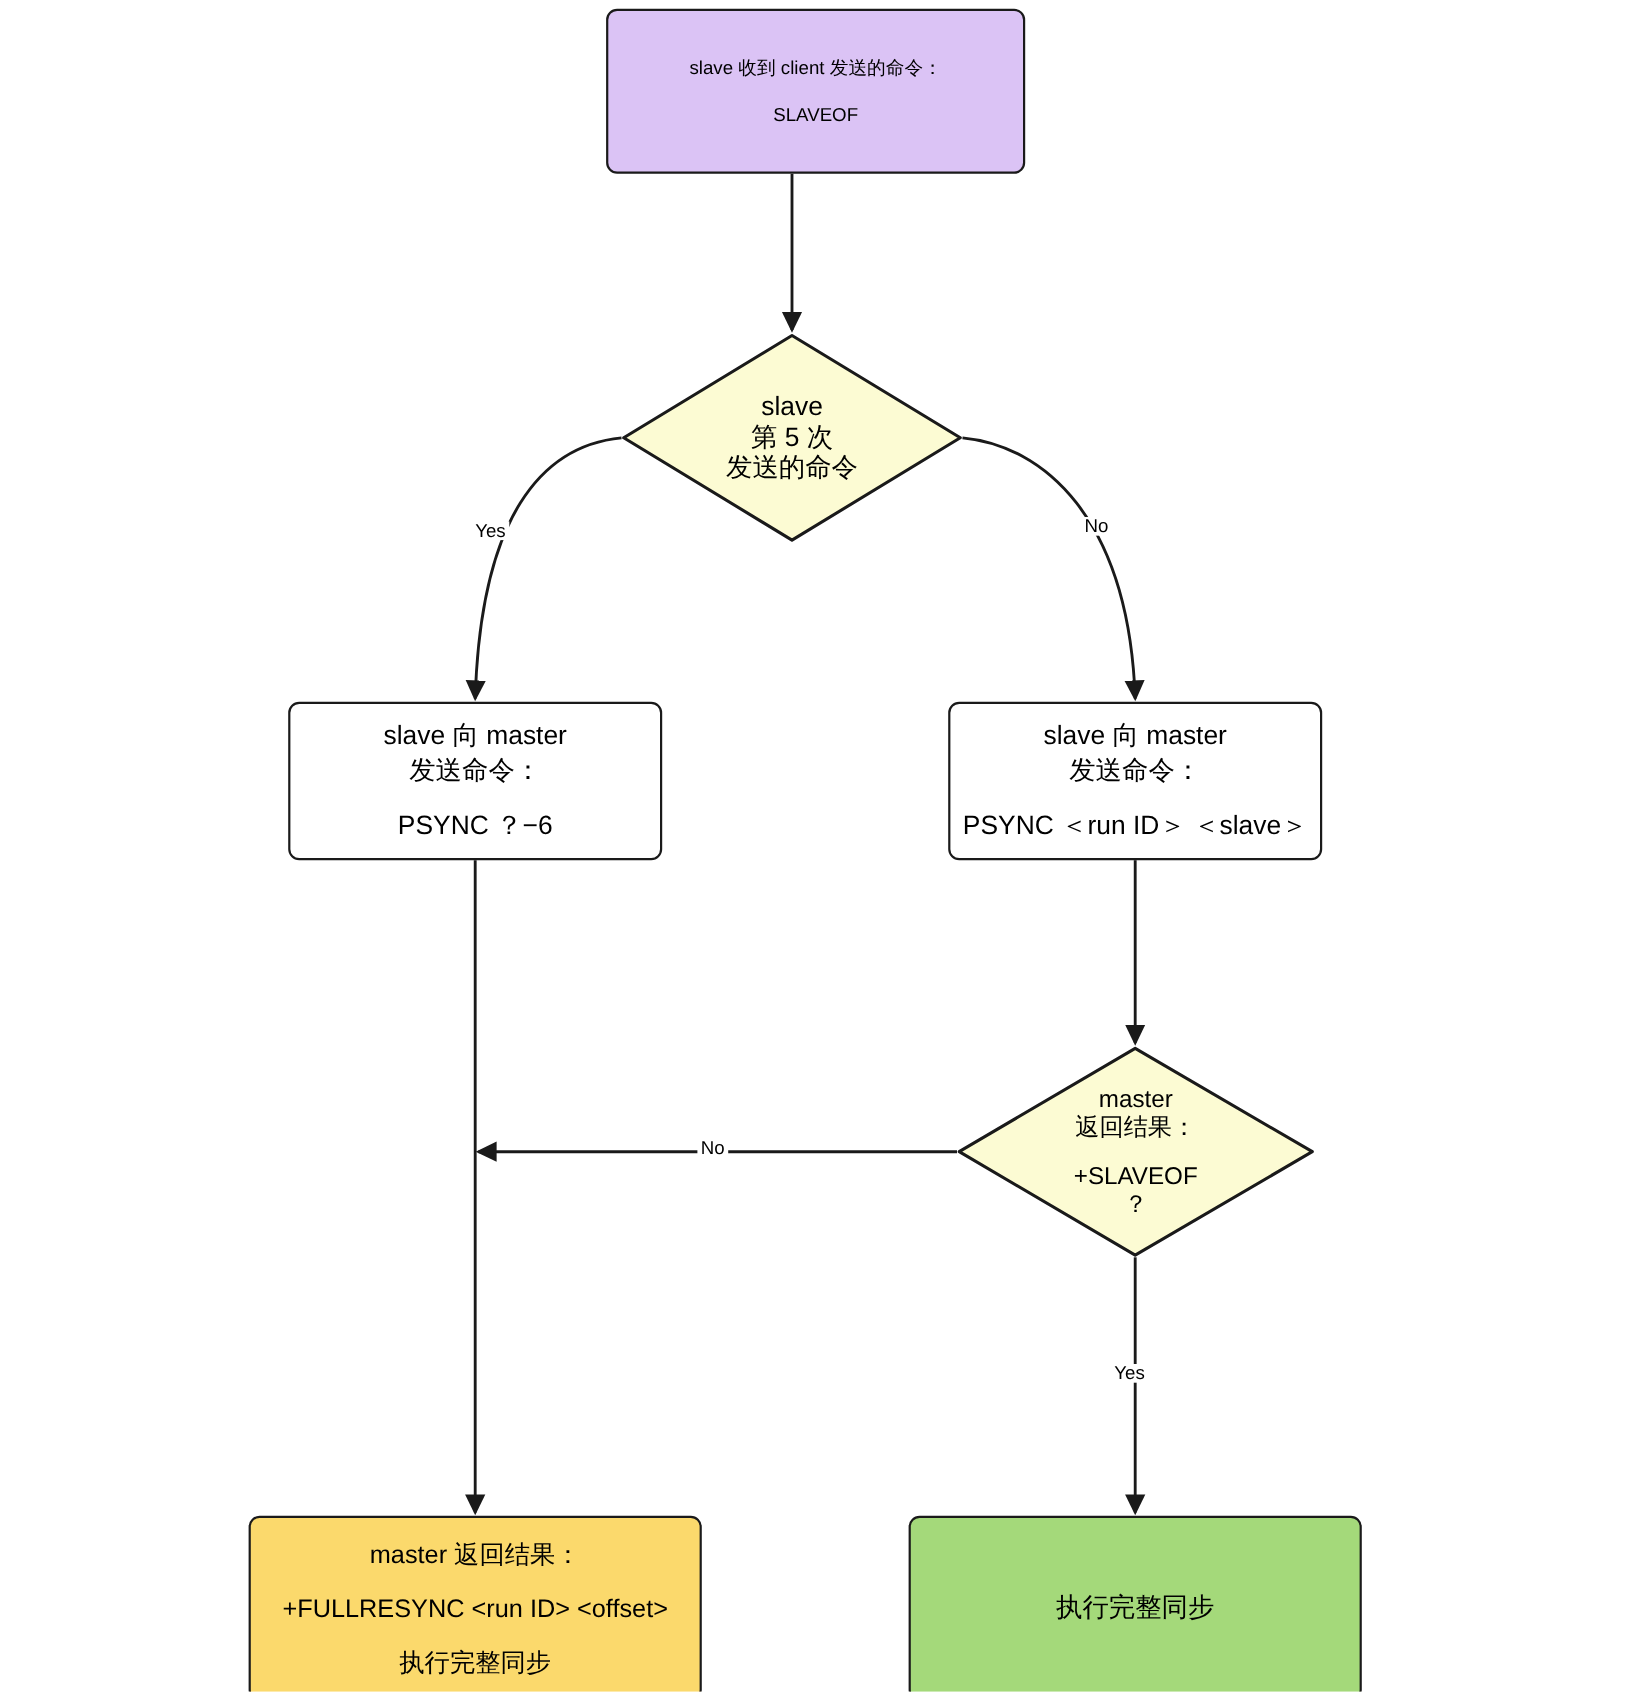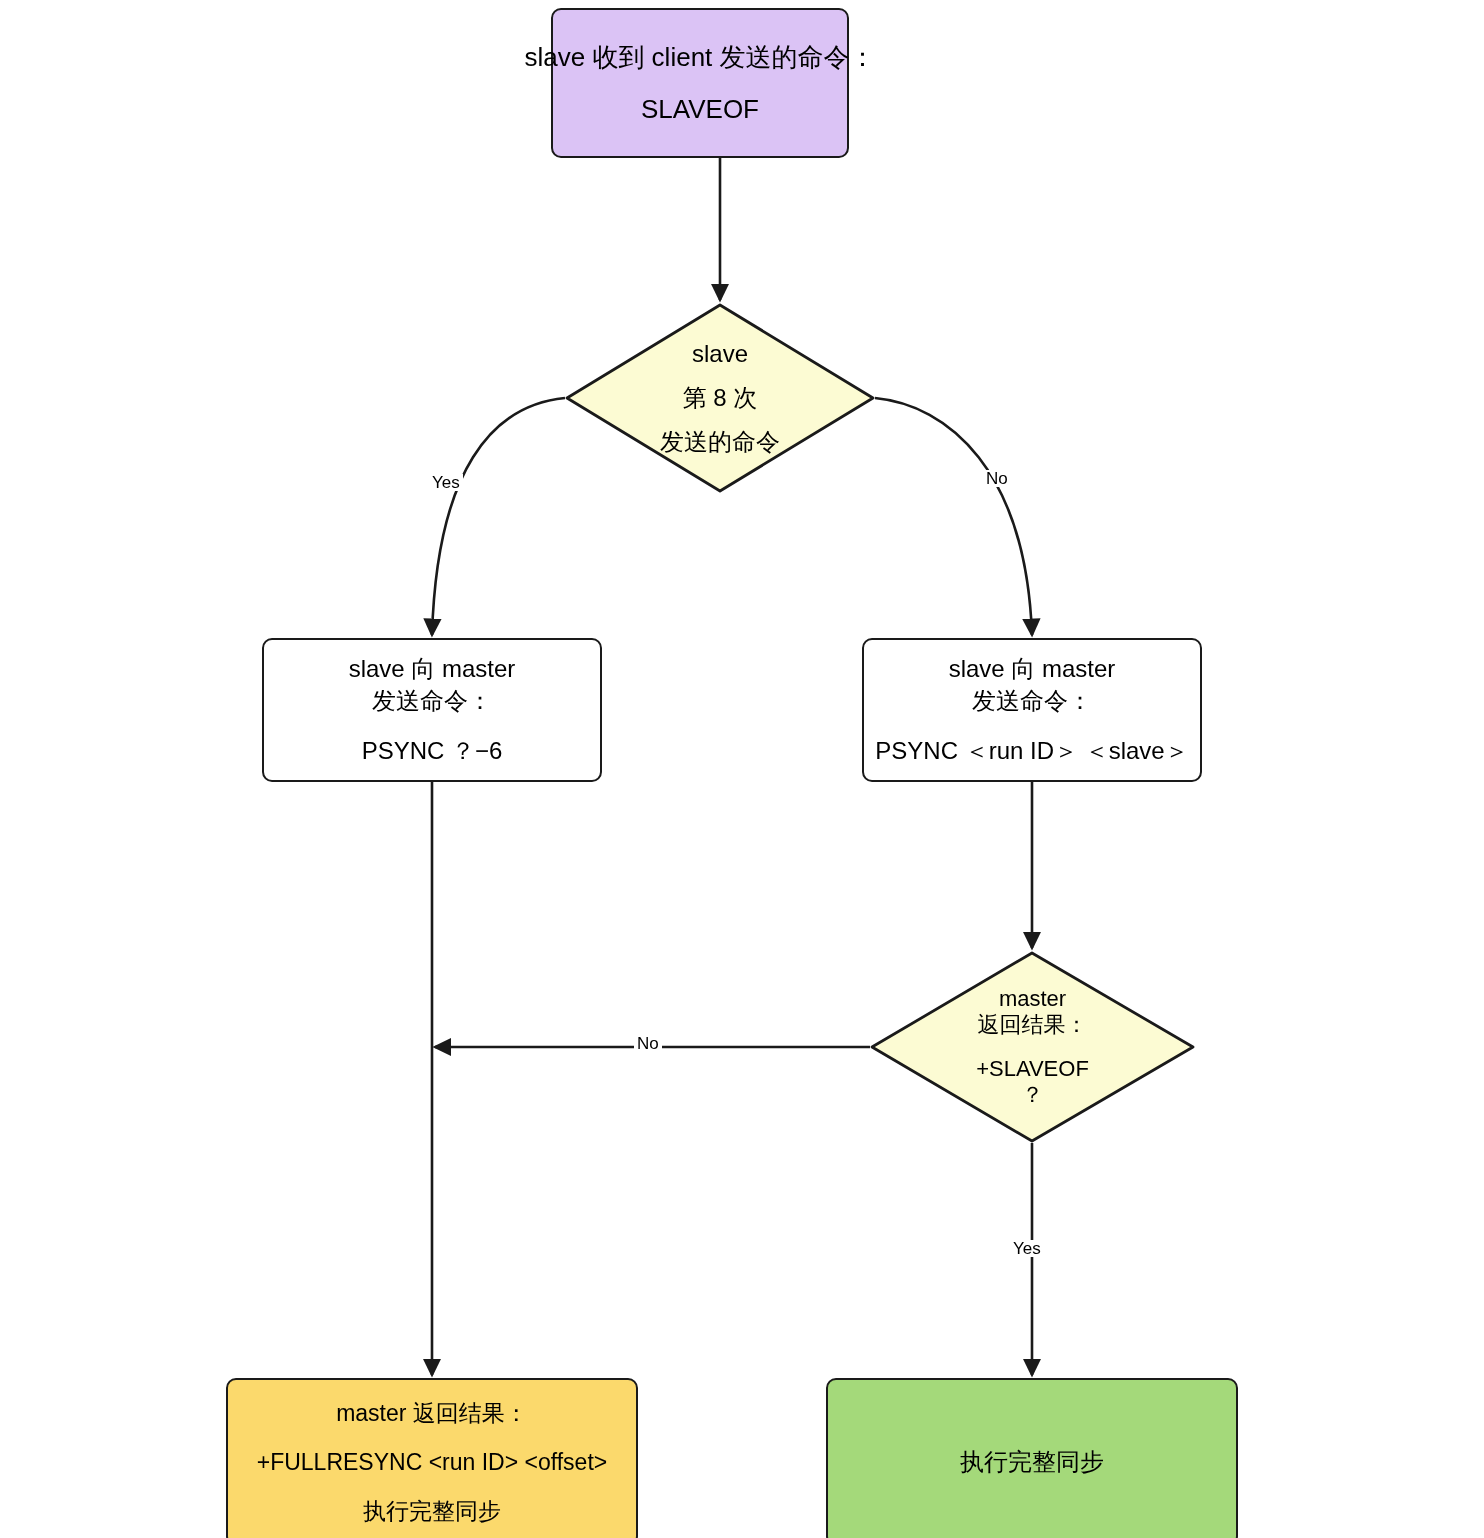--- a/index.html
+++ b/index.html
@@ -109,33 +109,33 @@
 
       <path d="M 1032 1143 L 1032 1375"></path>
     </g>
   </svg>
 
   <div class="edge-label" style="left:429px; top:474px;">Yes</div>
   <div class="edge-label" style="left:983px; top:470px;">No</div>
   <div class="edge-label" style="left:634px; top:1035px;">No</div>
   <div class="edge-label" style="left:1010px; top:1240px;">Yes</div>
 
-  <div class="node rect" style="left:551px; top:8px; width:298px; height:150px; background:#dbc3f5; font-size:26px;">
+  <div class="node rect" style="left:551px; top:8px; width:381px; height:150px; background:#dbc3f5; font-size:17px;">
     <span class="line">slave 收到 client 发送的命令：</span>
     <span class="gap"></span>
     <span class="line">SLAVEOF</span>
   </div>
 
   <div class="diamond-wrap" style="left:565px; top:303px; width:310px; height:190px;">
     <svg width="310" height="190" viewBox="0 0 310 190" xmlns="http://www.w3.org/2000/svg">
       <polygon points="155,2 308,95 155,188 2,95" fill="#fcfbd3" stroke="#1a1a1a" stroke-width="2.8" stroke-linejoin="round"></polygon>
     </svg>
-    <div class="diamond-text" style="font-size:24px;gap:16px;">
+    <div class="diamond-text" style="font-size:24px;">
       <span class="line">slave</span>
-      <span class="line">第 8 次</span>
+      <span class="line">第 5 次</span>
       <span class="line">发送的命令</span>
     </div>
   </div>
 
   <div class="node rect" style="left:262px; top:638px; width:340px; height:144px; background:#ffffff; font-size:24px;">
     <span class="line">slave 向 master</span>
     <span class="line" style="margin-top:8px;">发送命令：</span>
     <span class="gap"></span>
     <span class="line">PSYNC ？−6</span>
   </div>

